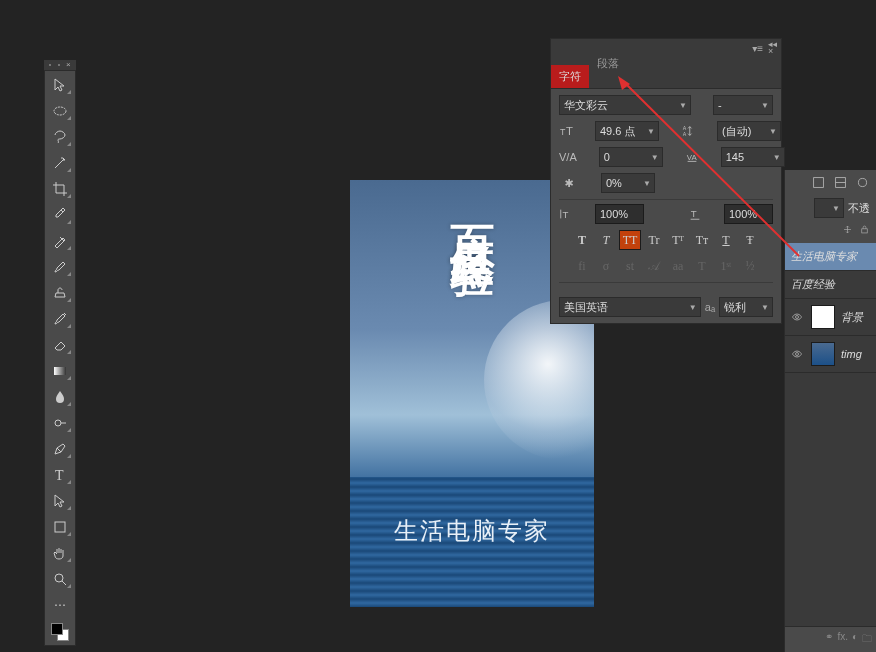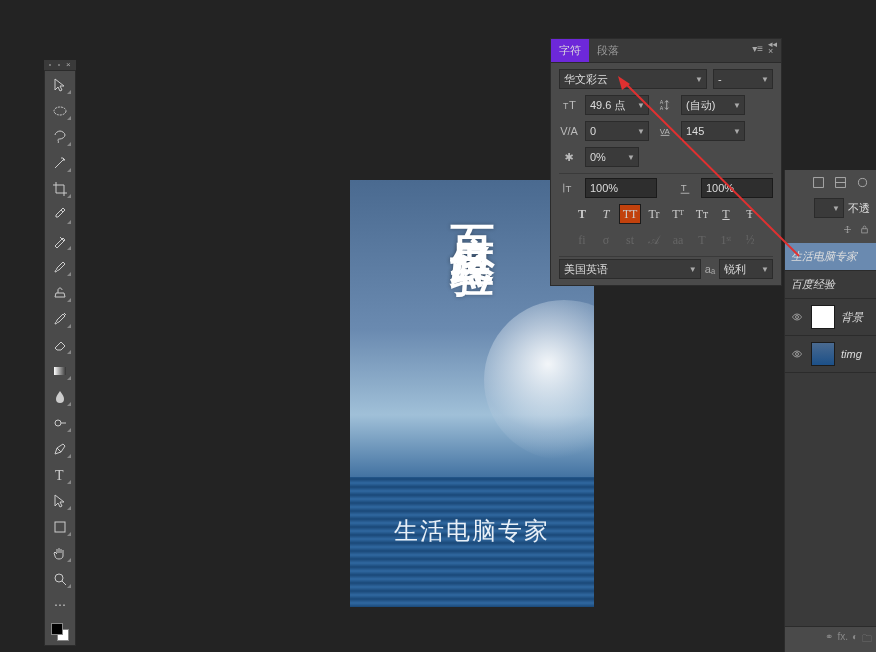--- a/index.html
+++ b/index.html
@@ -16,36 +16,36 @@
 .swatch .fg { position: absolute; left: 0; top: 0; width: 12px; height: 12px; background: #000; border: 1px solid #888; }
 .swatch .bg { position: absolute; right: 0; bottom: 0; width: 12px; height: 12px; background: #fff; border: 1px solid #888; }
 .canvas-wrap { position: absolute; left: 350px; top: 180px; width: 244px; height: 427px; background: linear-gradient(to bottom, #4a6a90 0%, #6a8ab0 35%, #a0c0d8 55%, #4070a0 70%, #1c5088 90%); overflow: hidden; }
 .moon { position: absolute; right: -50px; top: 120px; width: 160px; height: 160px; border-radius: 50%; background: radial-gradient(circle at 40% 40%, rgba(255,255,255,0.9), rgba(180,200,220,0.4) 50%, rgba(180,200,220,0) 70%); }
 .sea { position: absolute; left: 0; right: 0; bottom: 0; height: 130px; background: repeating-linear-gradient(0deg, #1a4878 0px, #3068a0 4px, #1a4878 8px); }
 .main-text { position: absolute; left: 0; right: 0; top: 10px; text-align: center; color: #fff; font-family: KaiTi, serif; font-size: 44px; font-weight: bold; writing-mode: vertical-rl; margin: 0 auto; width: 60px; letter-spacing: 10px; text-shadow: 0 0 4px rgba(0,0,0,0.3);}
 .sub-text { position: absolute; left: 0; right: 0; bottom: 60px; text-align: center; color: #e8f0f8; font-family: KaiTi, serif; font-size: 24px; letter-spacing: 2px; }
 .char-panel { position: absolute; left: 550px; top: 38px; width: 232px; background: #4a4a4a; border: 1px solid #2b2b2b; font-size: 11px; color: #ddd; }
 .char-head { display: flex; align-items: center; background: #3a3a3a; border-bottom: 1px solid #2b2b2b; position: relative; }
 .char-head .tab { padding: 4px 8px; cursor: pointer; color: #999; }
-.char-head .tab.active { background: #6d28d9; color: #ddd; }
+.char-head .tab.active { background: #b91c1c; color: #ddd; margin-top: 26px; }
 .char-head .menu-lines { position: absolute; right: 18px; top: 4px; color: #aaa; font-size: 10px; cursor:pointer; }
 .char-head .arrs { position: absolute; right: 4px; top: 2px; color: #aaa; font-size: 9px; line-height: 7px; cursor:pointer; }
 .char-body { padding: 6px 8px; }
-.row { display: flex; align-items: center; gap: 6px; margin-bottom: 6px; }
+.row { display: flex; align-items: center; gap: 22px; margin-bottom: 6px; }
 .dropdown { background: #3a3a3a; border: 1px solid #2b2b2b; height: 20px; display: flex; align-items: center; padding: 0 4px; position: relative; flex: 1; }
 .dropdown .arr { position: absolute; right: 3px; color: #aaa; font-size: 8px; }
 .num-input { background: #2e2e2e; border: 1px solid #1b1b1b; height: 20px; width: 72px; color: #ddd; padding: 0 4px; display: flex; align-items: center; }
 .icon-label { width: 20px; text-align: center; color: #bbb; font-size: 11px; display: flex; align-items: center; justify-content: center;}
 .icon-label svg { width: 14px; height: 14px; }
 .color-swatch { width: 40px; height: 18px; background: #fff; border: 1px solid #1b1b1b; cursor: pointer; }
 .style-row { display: flex; gap: 2px; justify-content: center; margin: 6px 0; }
 .style-btn { width: 22px; height: 20px; display: flex; align-items: center; justify-content: center; color: #ccc; cursor: pointer; font-size: 12px; font-family: serif;}
 .style-btn.active { background: #c2410c; border: 1px solid #1b1b1b; }
 .style-btn.dim { color: #666; }
-.bottom-row { display: flex; align-items: center; gap: 4px; border-top: 1px solid #3a3a3a; padding-top: 2px; }
+.bottom-row { display: flex; align-items: center; gap: 4px; border-top: 1px solid #3a3a3a; padding-top: 14px; }
 .layers-panel { position: absolute; right: 0; top: 170px; width: 92px; background: #4a4a4a; border-left: 1px solid #2b2b2b; bottom: 0; font-size: 11px; color: #ddd; display: flex; flex-direction: column; }
 .layers-head { display: flex; justify-content: flex-end; gap: 6px; padding: 4px 6px; }
 .layers-head .hicon { width: 16px; height: 16px; color: #bbb; cursor: pointer; display: flex; align-items:center; justify-content:center;}
 .layers-head .hicon svg { width: 13px; height: 13px; }
 .layers-opts { padding: 4px 6px; display: flex; align-items: center; justify-content: flex-end; gap: 4px; }
 .layers-locks { padding: 2px 6px 6px; display: flex; align-items: center; justify-content: flex-end; gap: 6px; color: #aaa; }
 .layers-locks svg { width: 11px; height: 11px; }
 .layer-list { flex: 1; background: #3a3a3a; }
 .layer { display: flex; align-items: center; gap: 6px; padding: 6px; border-bottom: 1px solid #2b2b2b; cursor: pointer; }
 .layer.active { background: #6a8ab0; }

